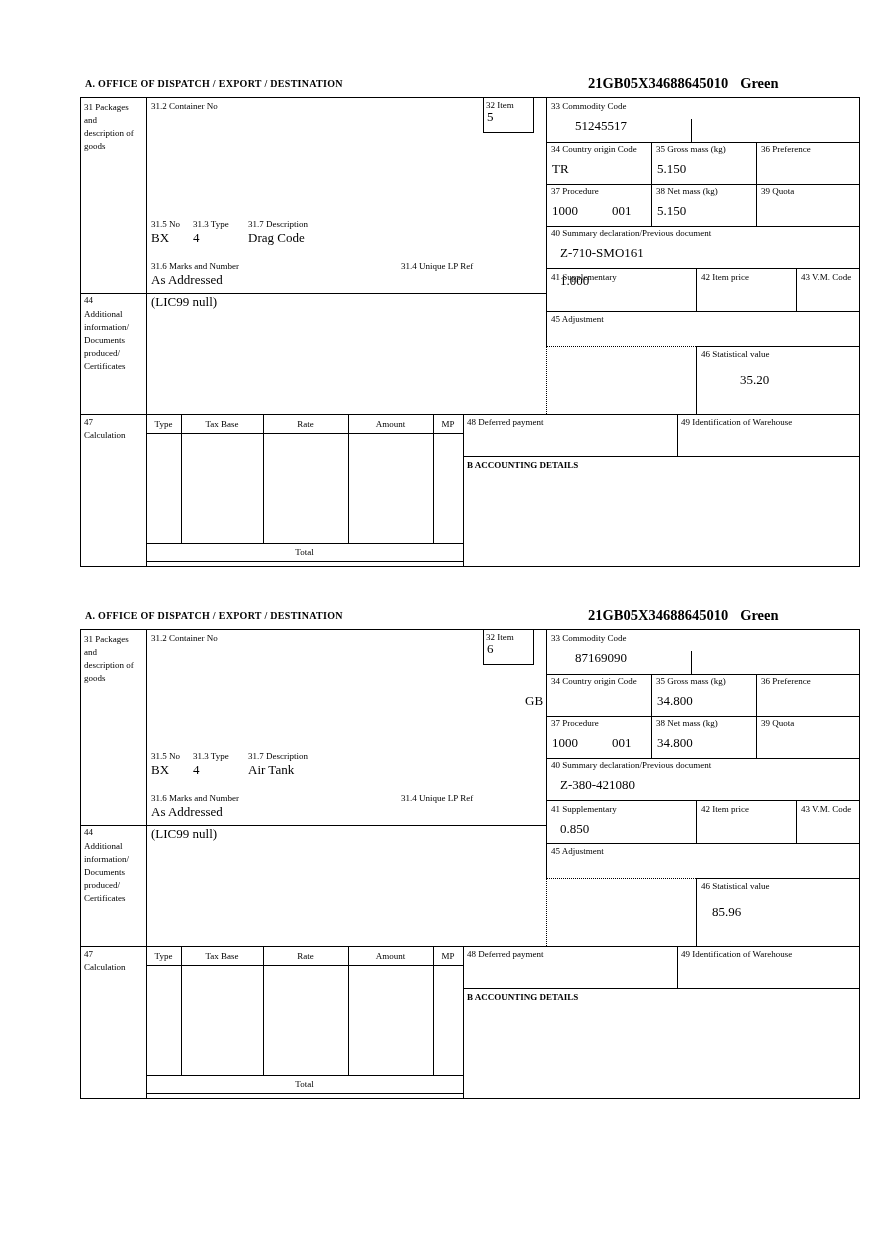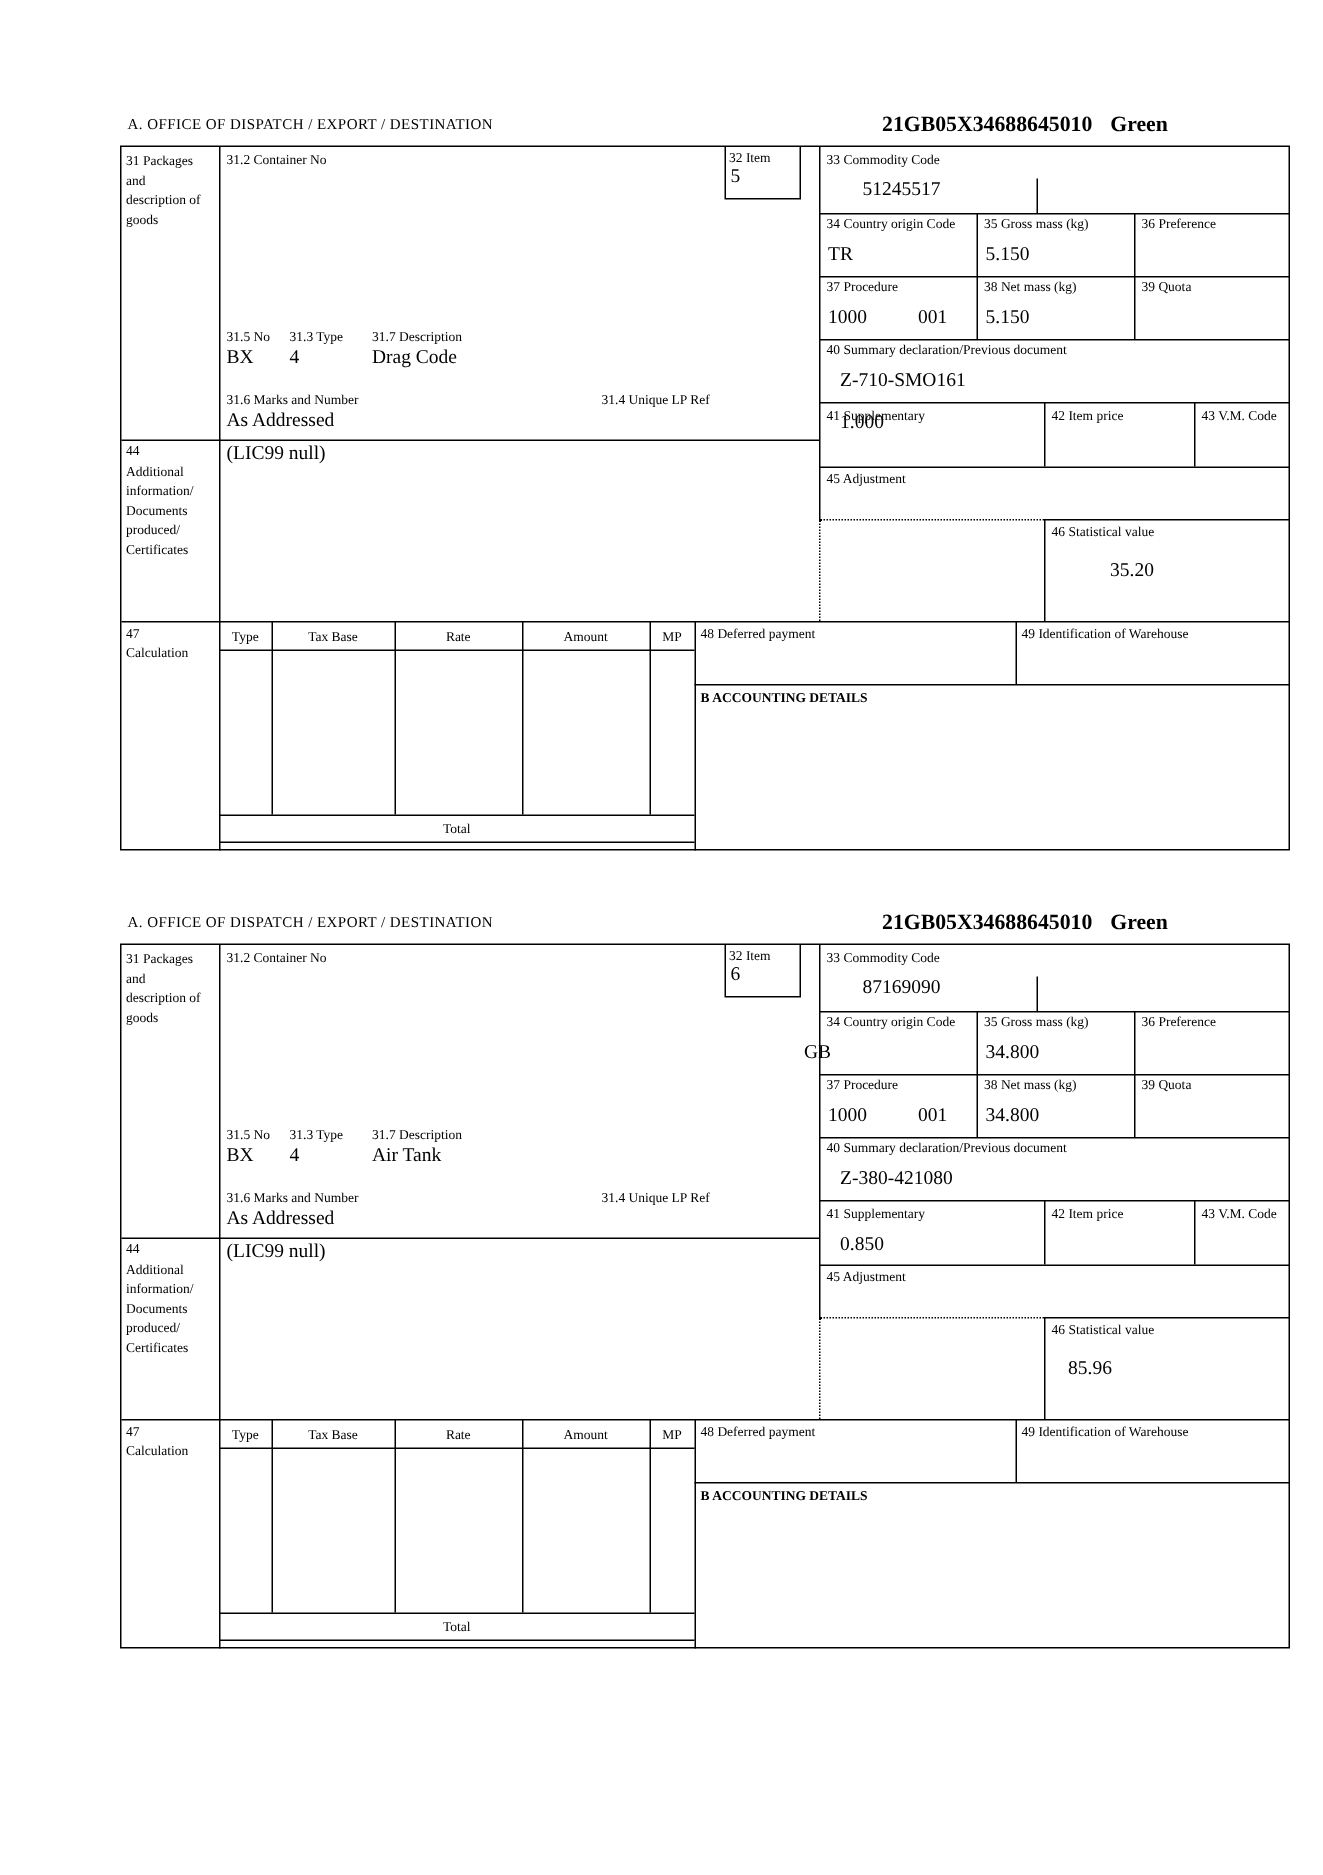--- a/index.html
+++ b/index.html
@@ -3,21 +3,21 @@
 <meta charset="utf-8">
 <style>
   * { margin:0; padding:0; box-sizing:border-box; }
   html,body { background:#ffffff; }
   #page {
     position:relative; width:882px; height:1250px; background:#ffffff;
     color:#000; font-family:"Liberation Serif", serif; overflow:hidden;
   }
   .form { position:absolute; left:80px; width:782px; height:495px; }
   .hdr-left {
-    position:absolute; left:5px; top:3px; font-size:10px; font-weight:normal;
+    position:absolute; left:5px; top:3px; font-size:10px; font-weight:bold;
     letter-spacing:0.3px; white-space:nowrap;
   }
   .hdr-right { position:absolute; left:508px; top:0; font-size:14.5px; font-weight:bold; white-space:nowrap; }
   .hdr-right .routing { margin-left:12px; }
   .outer { position:absolute; left:0; top:22px; width:780px; height:470px; border:1px solid #000; }
   .vl { position:absolute; width:0; border-left:1px solid #000; }
   .hl { position:absolute; height:0; border-top:1px solid #000; }
   .vl.dash { border-left-style:dotted; }
   .hl.dash { border-top-style:dotted; }
   .lbl { position:absolute; font-size:9px; line-height:10px; white-space:nowrap; }
@@ -182,21 +182,21 @@
       <div class="lbl" style="left:320px;top:163px">31.4 Unique LP Ref</div>
       <div class="val" style="left:70px;top:175px">As Addressed</div>
       <div class="val" style="left:70px;top:197px">(LIC99 null)</div>
 
       <div class="lbl" style="left:405px;top:2px">32 Item</div>
       <div class="val" style="left:406px;top:12px">6</div>
 
       <div class="lbl" style="left:470px;top:3px">33 Commodity Code</div>
       <div class="val" style="left:494px;top:21px">87169090</div>
       <div class="lbl" style="left:470px;top:46px">34 Country origin Code</div>
-      <div class="val" style="left:455px;top:64px">GB</div>
+      <div class="val" style="left:444px;top:64px">GB</div>
       <div class="lbl" style="left:575px;top:46px">35 Gross mass (kg)</div>
       <div class="val" style="left:576px;top:64px">34.800</div>
       <div class="lbl" style="left:680px;top:46px">36 Preference</div>
       <div class="lbl" style="left:470px;top:88px">37 Procedure</div>
       <div class="val" style="left:471px;top:106px">1000</div>
       <div class="val" style="left:531px;top:106px">001</div>
       <div class="lbl" style="left:575px;top:88px">38 Net mass (kg)</div>
       <div class="val" style="left:576px;top:106px">34.800</div>
       <div class="lbl" style="left:680px;top:88px">39 Quota</div>
       <div class="lbl" style="left:470px;top:130px">40 Summary declaration/Previous document</div>

